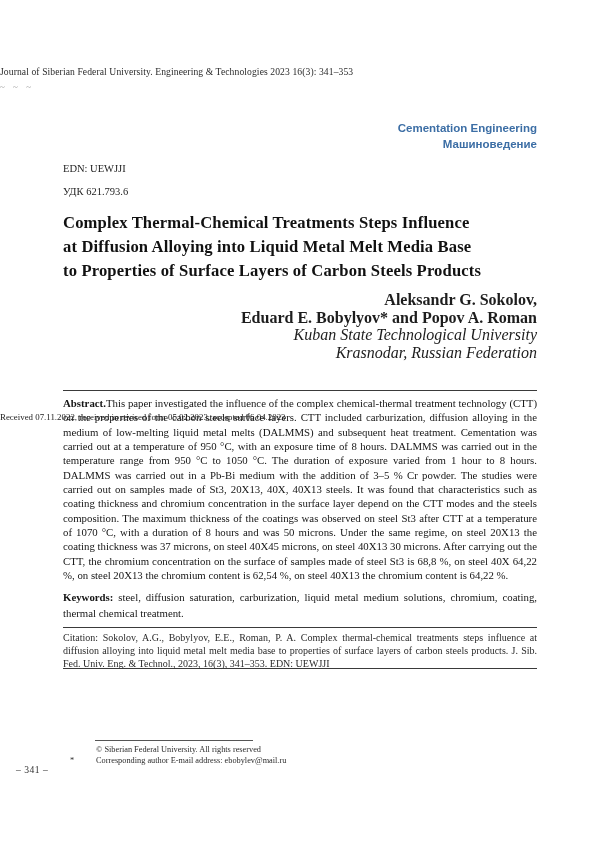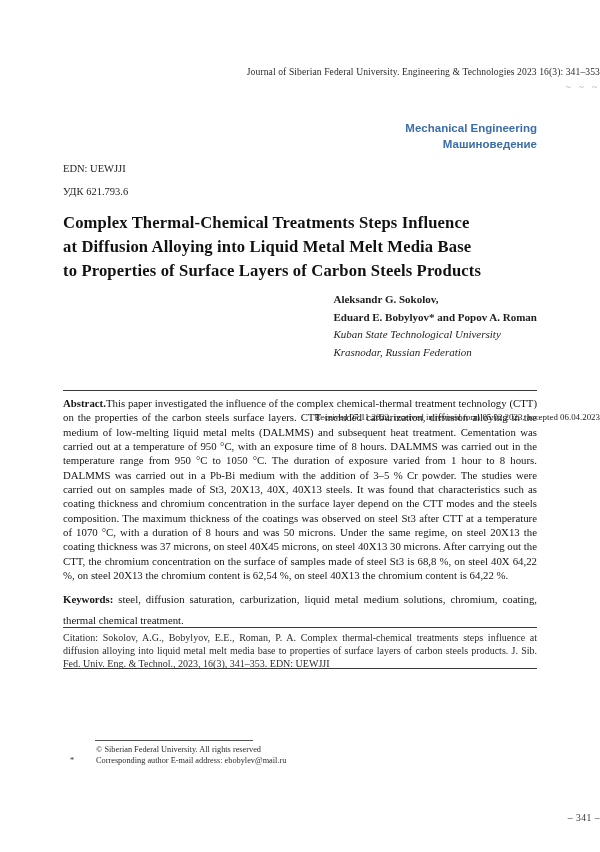--- a/index.html
+++ b/index.html
@@ -1,65 +1,65 @@
 <!DOCTYPE html>
 <html style="--accent: #3c6ea5;"><head>
 <meta charset="utf-8">
 <style>
   html,body{margin:0;padding:0;background:#ffffff;}
   .page{
     position:relative;width:600px;height:852px;background:#ffffff;
     font-family:"Liberation Serif",serif;color:#1d1d1d;overflow:hidden;
   }
   .abs{position:absolute;}
-  .center{left:0;right:0;text-align:right;}
+  .center{left:0;right:0;text-align:left;}
   #journal-line{top:66px;font-size:9.6px;color:#2b2b2b;letter-spacing:0.1px;}
   #tildes{top:82px;font-size:9px;color:#9a9a9a;letter-spacing:3px;}
   #section{
     top:121px;right:63px;text-align:right;
     font-family:"Liberation Sans",sans-serif;font-weight:bold;
     font-size:11.5px;line-height:15.5px;color:var(--accent,#3c6ea5);
   }
   #edn{top:163px;left:63px;font-size:10.5px;}
   #udk{top:186px;left:63px;font-size:10.5px;}
   #title{top:211px;left:63px;width:474px;font-size:16.6px;font-weight:bold;
     line-height:23.8px;color:#111;letter-spacing:0.15px;}
-  #authors{top:291px;right:63px;text-align:left;font-size:11px;line-height:17.6px;}
+  #authors{top:291px;right:63px;text-align:right;font-size:16px;line-height:17.6px;}
   #authors .bold{font-weight:bold;}
   #authors .ital{font-style:italic;}
   #received{top:373px;font-size:8.9px;color:#222;margin-top:39px;}
   .rule{left:63px;width:474px;border-top:1.2px solid #3a3a3a;height:0;}
   #rule1{top:390px;}
   #abstract{top:396px;left:63px;width:474px;font-size:10.8px;line-height:14.35px;
     text-align:justify;color:#151515;}
   #abstract b, #keywords b{font-weight:bold;}
-  #keywords{top:589px;left:63px;width:474px;font-size:10.8px;line-height:21px;
+  #keywords{top:589px;left:63px;width:474px;font-size:10.8px;line-height:16px;
     text-align:justify;color:#151515;}
   #rule2{top:627px;}
   #citation{top:632px;left:63px;width:474px;font-size:10px;line-height:12.9px;
     text-align:justify;color:#2b2b2b;}
   #rule3{top:668px;}
   #footer-rule{top:740px;left:95px;width:158px;border-top:1px solid #555;height:0;}
   #footer{top:744px;left:63px;width:474px;font-size:8.3px;line-height:11.4px;color:#2b2b2b;}
   #footer .indent{padding-left:33px;}
   #footer .star-row{position:relative;}
   #footer .star{position:absolute;left:7px;top:0;}
-  #pagenum{top:812px;font-size:9.6px;color:#333;letter-spacing:0.5px;}
+  #pagenum{top:764px;font-size:9.6px;color:#333;letter-spacing:0.5px;padding-left:16px;}
 </style>
 </head>
 <body>
 
 <div class="page">
 
   <div class="abs center" id="journal-line">Journal of Siberian Federal University. Engineering &amp; Technologies 2023 16(3): 341–353</div>
 
   <div class="abs center" id="tildes">~ ~ ~</div>
 
   <div class="abs" id="section">
-    <div>Mechanical Engineering</div>
+    <div>Cementation Engineering</div>
     <div>Машиноведение</div>
   </div>
 
   <div class="abs" id="edn">EDN: UEWJJI</div>
 
   <div class="abs" id="udk">УДК 621.793.6</div>
 
   <div class="abs" id="title">
     <div>Complex Thermal-Chemical Treatments Steps Influence</div>
     <div>at Diffusion Alloying into Liquid Metal Melt Media Base</div>

